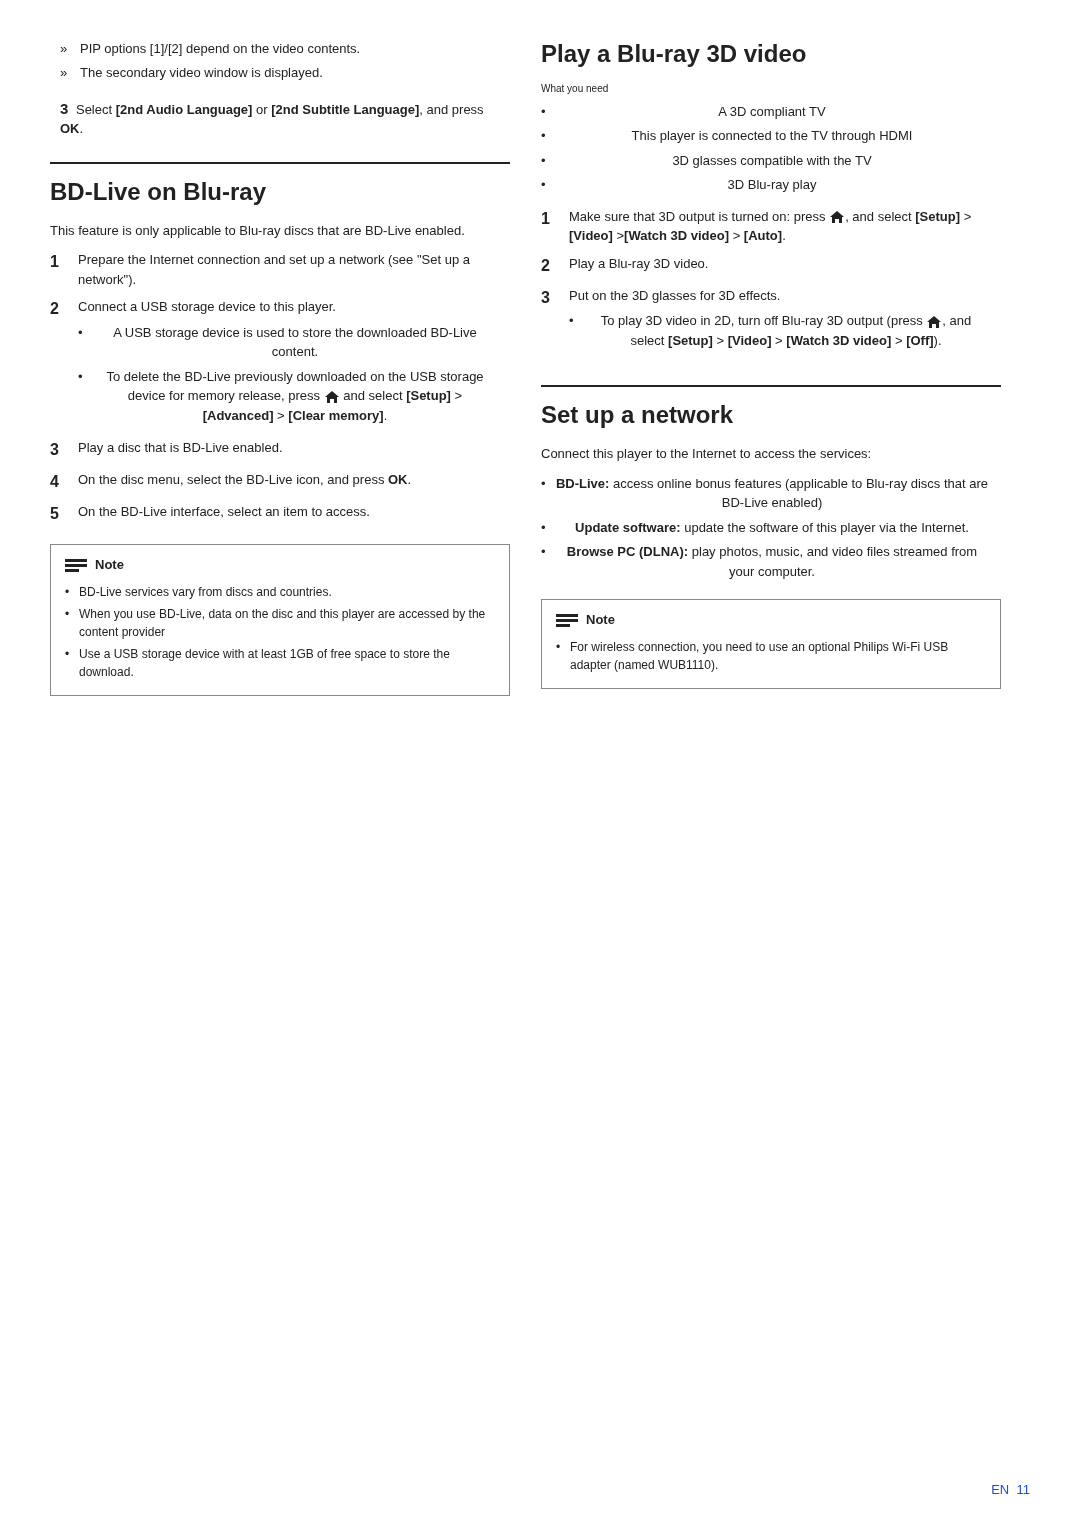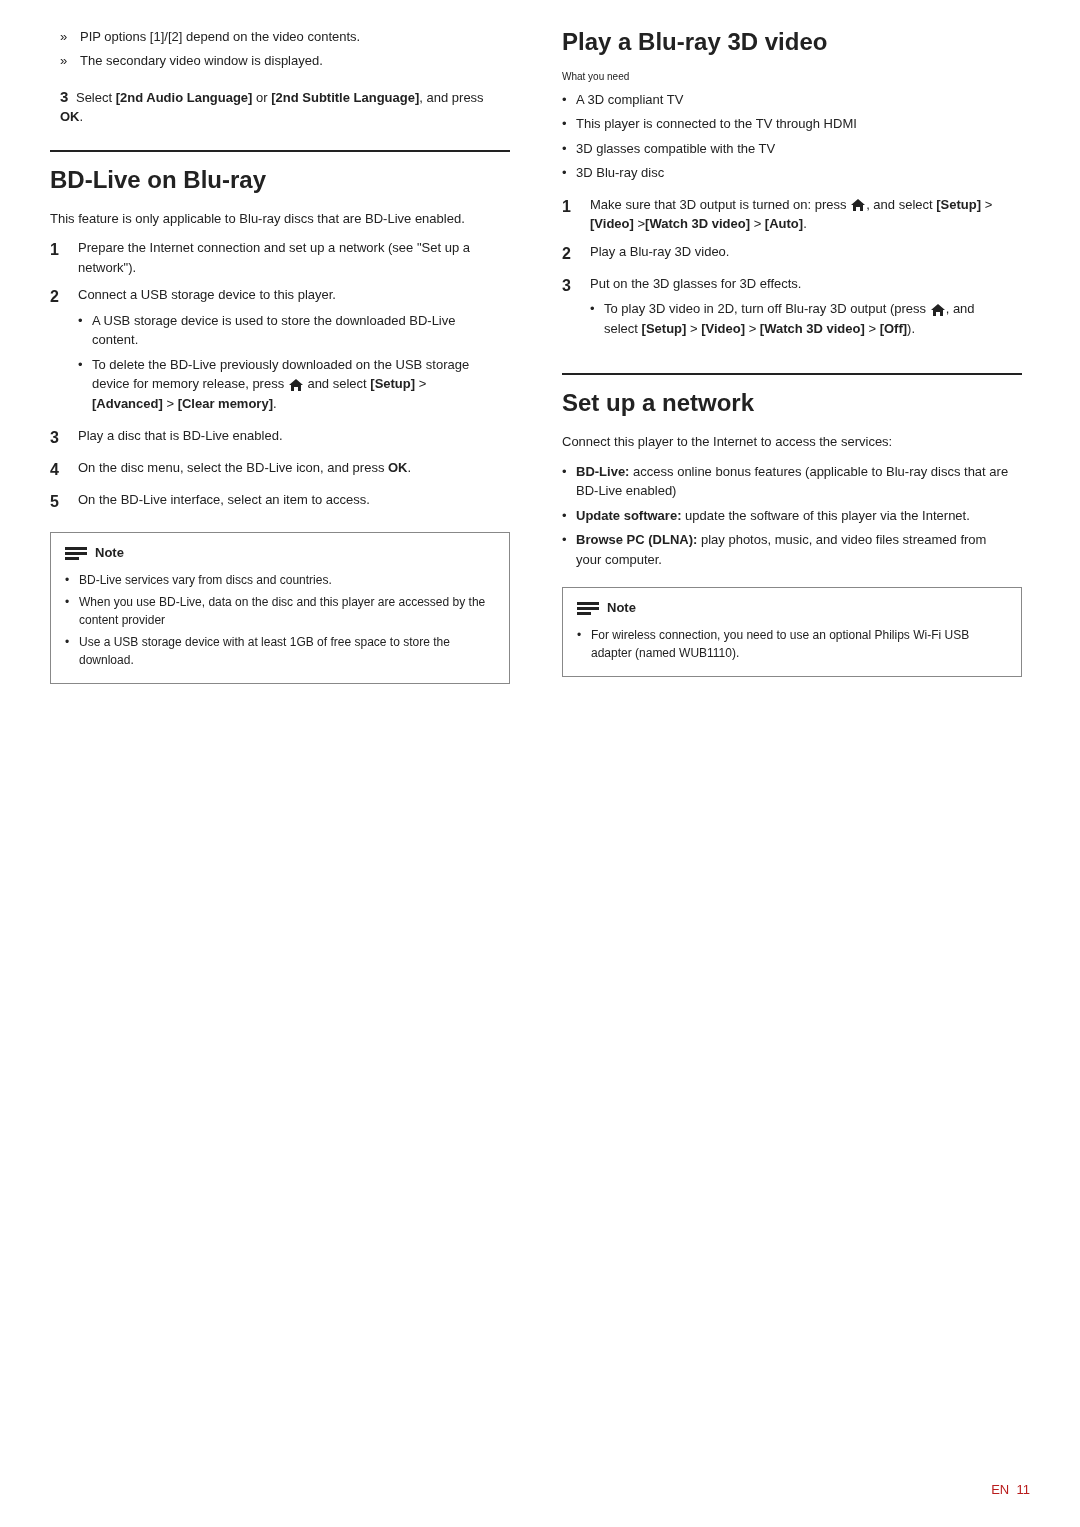--- a/index.html
+++ b/index.html
@@ -14,22 +14,22 @@
       font-size: 13px;
       color: #222222;
       width: 1080px;
       min-height: 1527px;
       position: relative;
     }
 
     .page-container {
       display: flex;
       flex-direction: row;
-      padding: 28px 50px 60px 50px;
-      gap: 52px;
+      padding: 40px 50px 60px 50px;
+      gap: 31px;
       max-width: 1080px;
     }
 
     .left-column {
       flex: 1;
       max-width: 460px;
     }
 
     .right-column {
       flex: 1;
@@ -121,20 +121,21 @@
     }
 
     .step-content strong, .step-content b {
       font-weight: bold;
     }
 
     .bullet-list {
       list-style: none;
       padding: 0;
       margin: 6px 12px 0 0;
+      text-align: center;
     }
 
     .bullet-list li {
       position: relative;
       padding-left: 14px;
       margin-bottom: 5px;
       font-size: 13px;
       line-height: 1.5;
     }
 
@@ -222,21 +223,21 @@
       height: 12px;
       vertical-align: middle;
       margin: 0 1px;
     }
 
     .page-footer {
       position: absolute;
       bottom: 30px;
       right: 50px;
       font-size: 13px;
-      color: #b91c1c;
+      color: #1d4ed8;
     }
 
     .what-you-need-title {
       font-size: 10px;
       font-weight: normal;
       margin-bottom: 8px;
     }
 
     .bold-text {
       font-weight: bold;
@@ -338,21 +339,21 @@
 
     <div>
       <h2 class="section-title">Play a Blu-ray 3D video</h2>
 
       <div>
         <p class="what-you-need-title">What you need</p>
         <ul class="bullet-list">
           <li>A 3D compliant TV</li>
           <li>This player is connected to the TV through HDMI</li>
           <li>3D glasses compatible with the TV</li>
-          <li>3D Blu-ray disc</li>
+          <li>3D Blu-ray play</li>
         </ul>
       </div>
 
       <ol class="numbered-steps" style="margin-top:12px;">
 
         <li>
           <span class="step-number">1</span>
           <div class="step-content">
             Make sure that 3D output is turned on: press
             <svg class="home-icon" viewBox="0 0 14 12" xmlns="http://www.w3.org/2000/svg">

